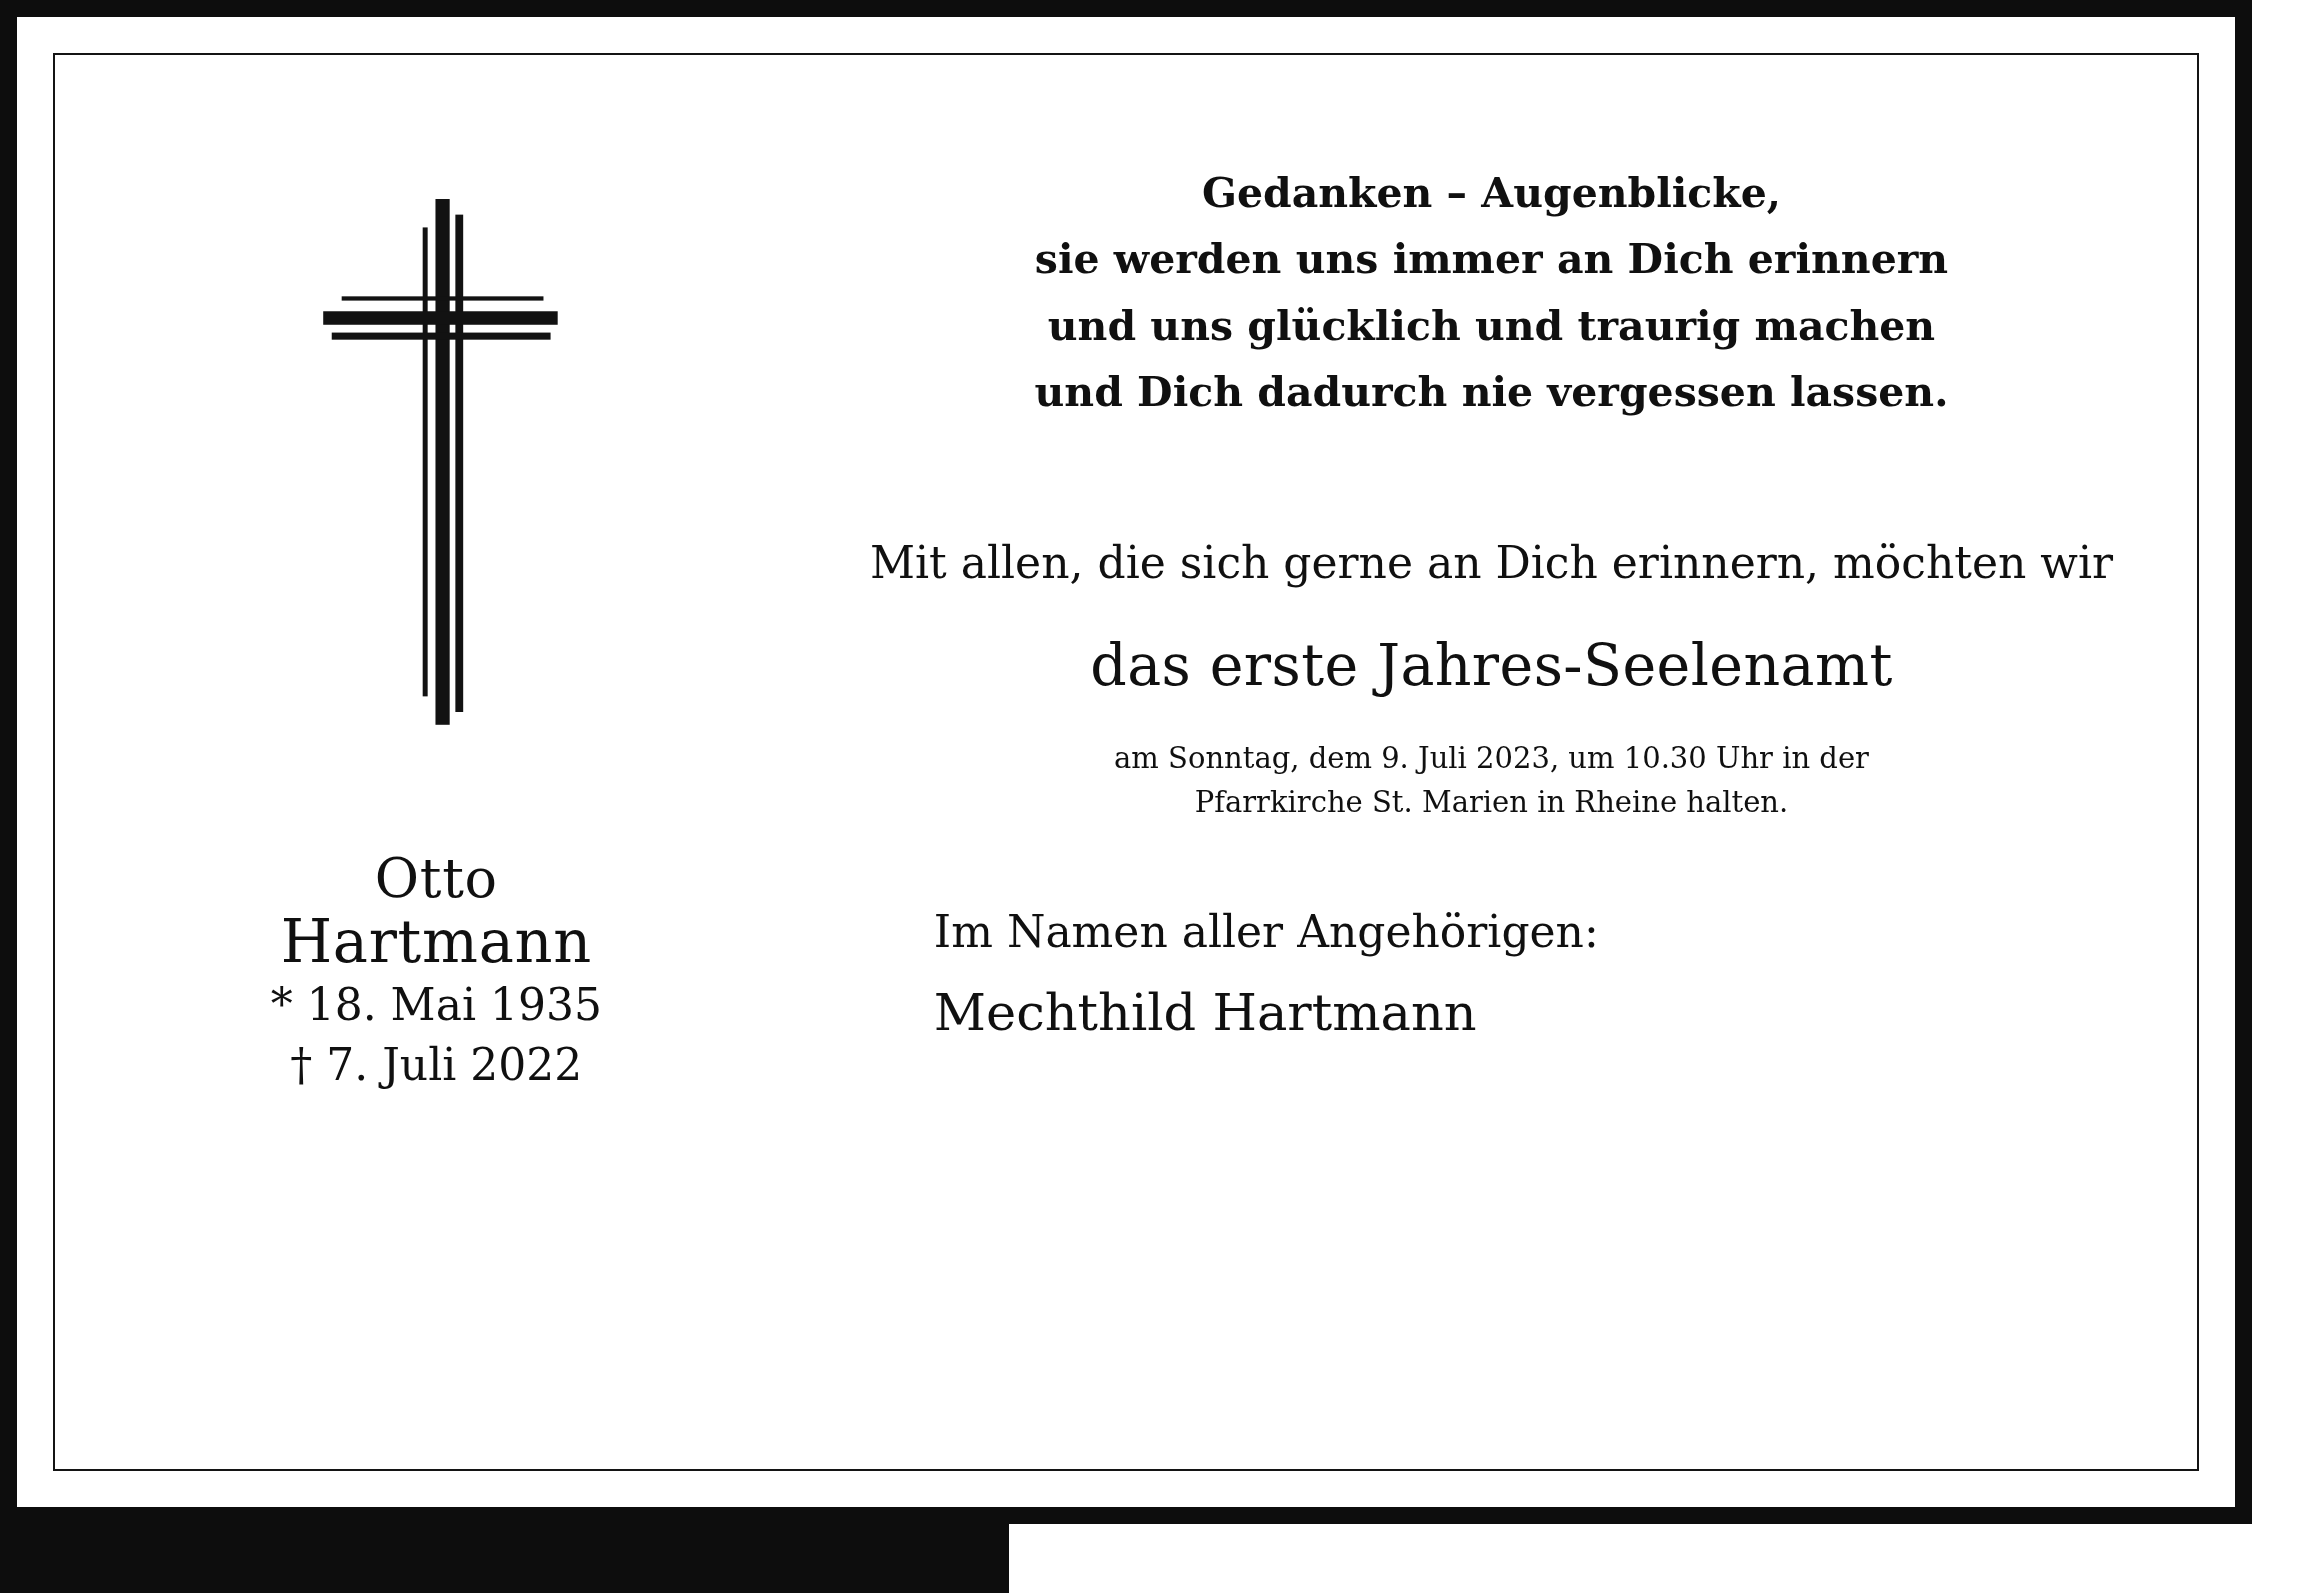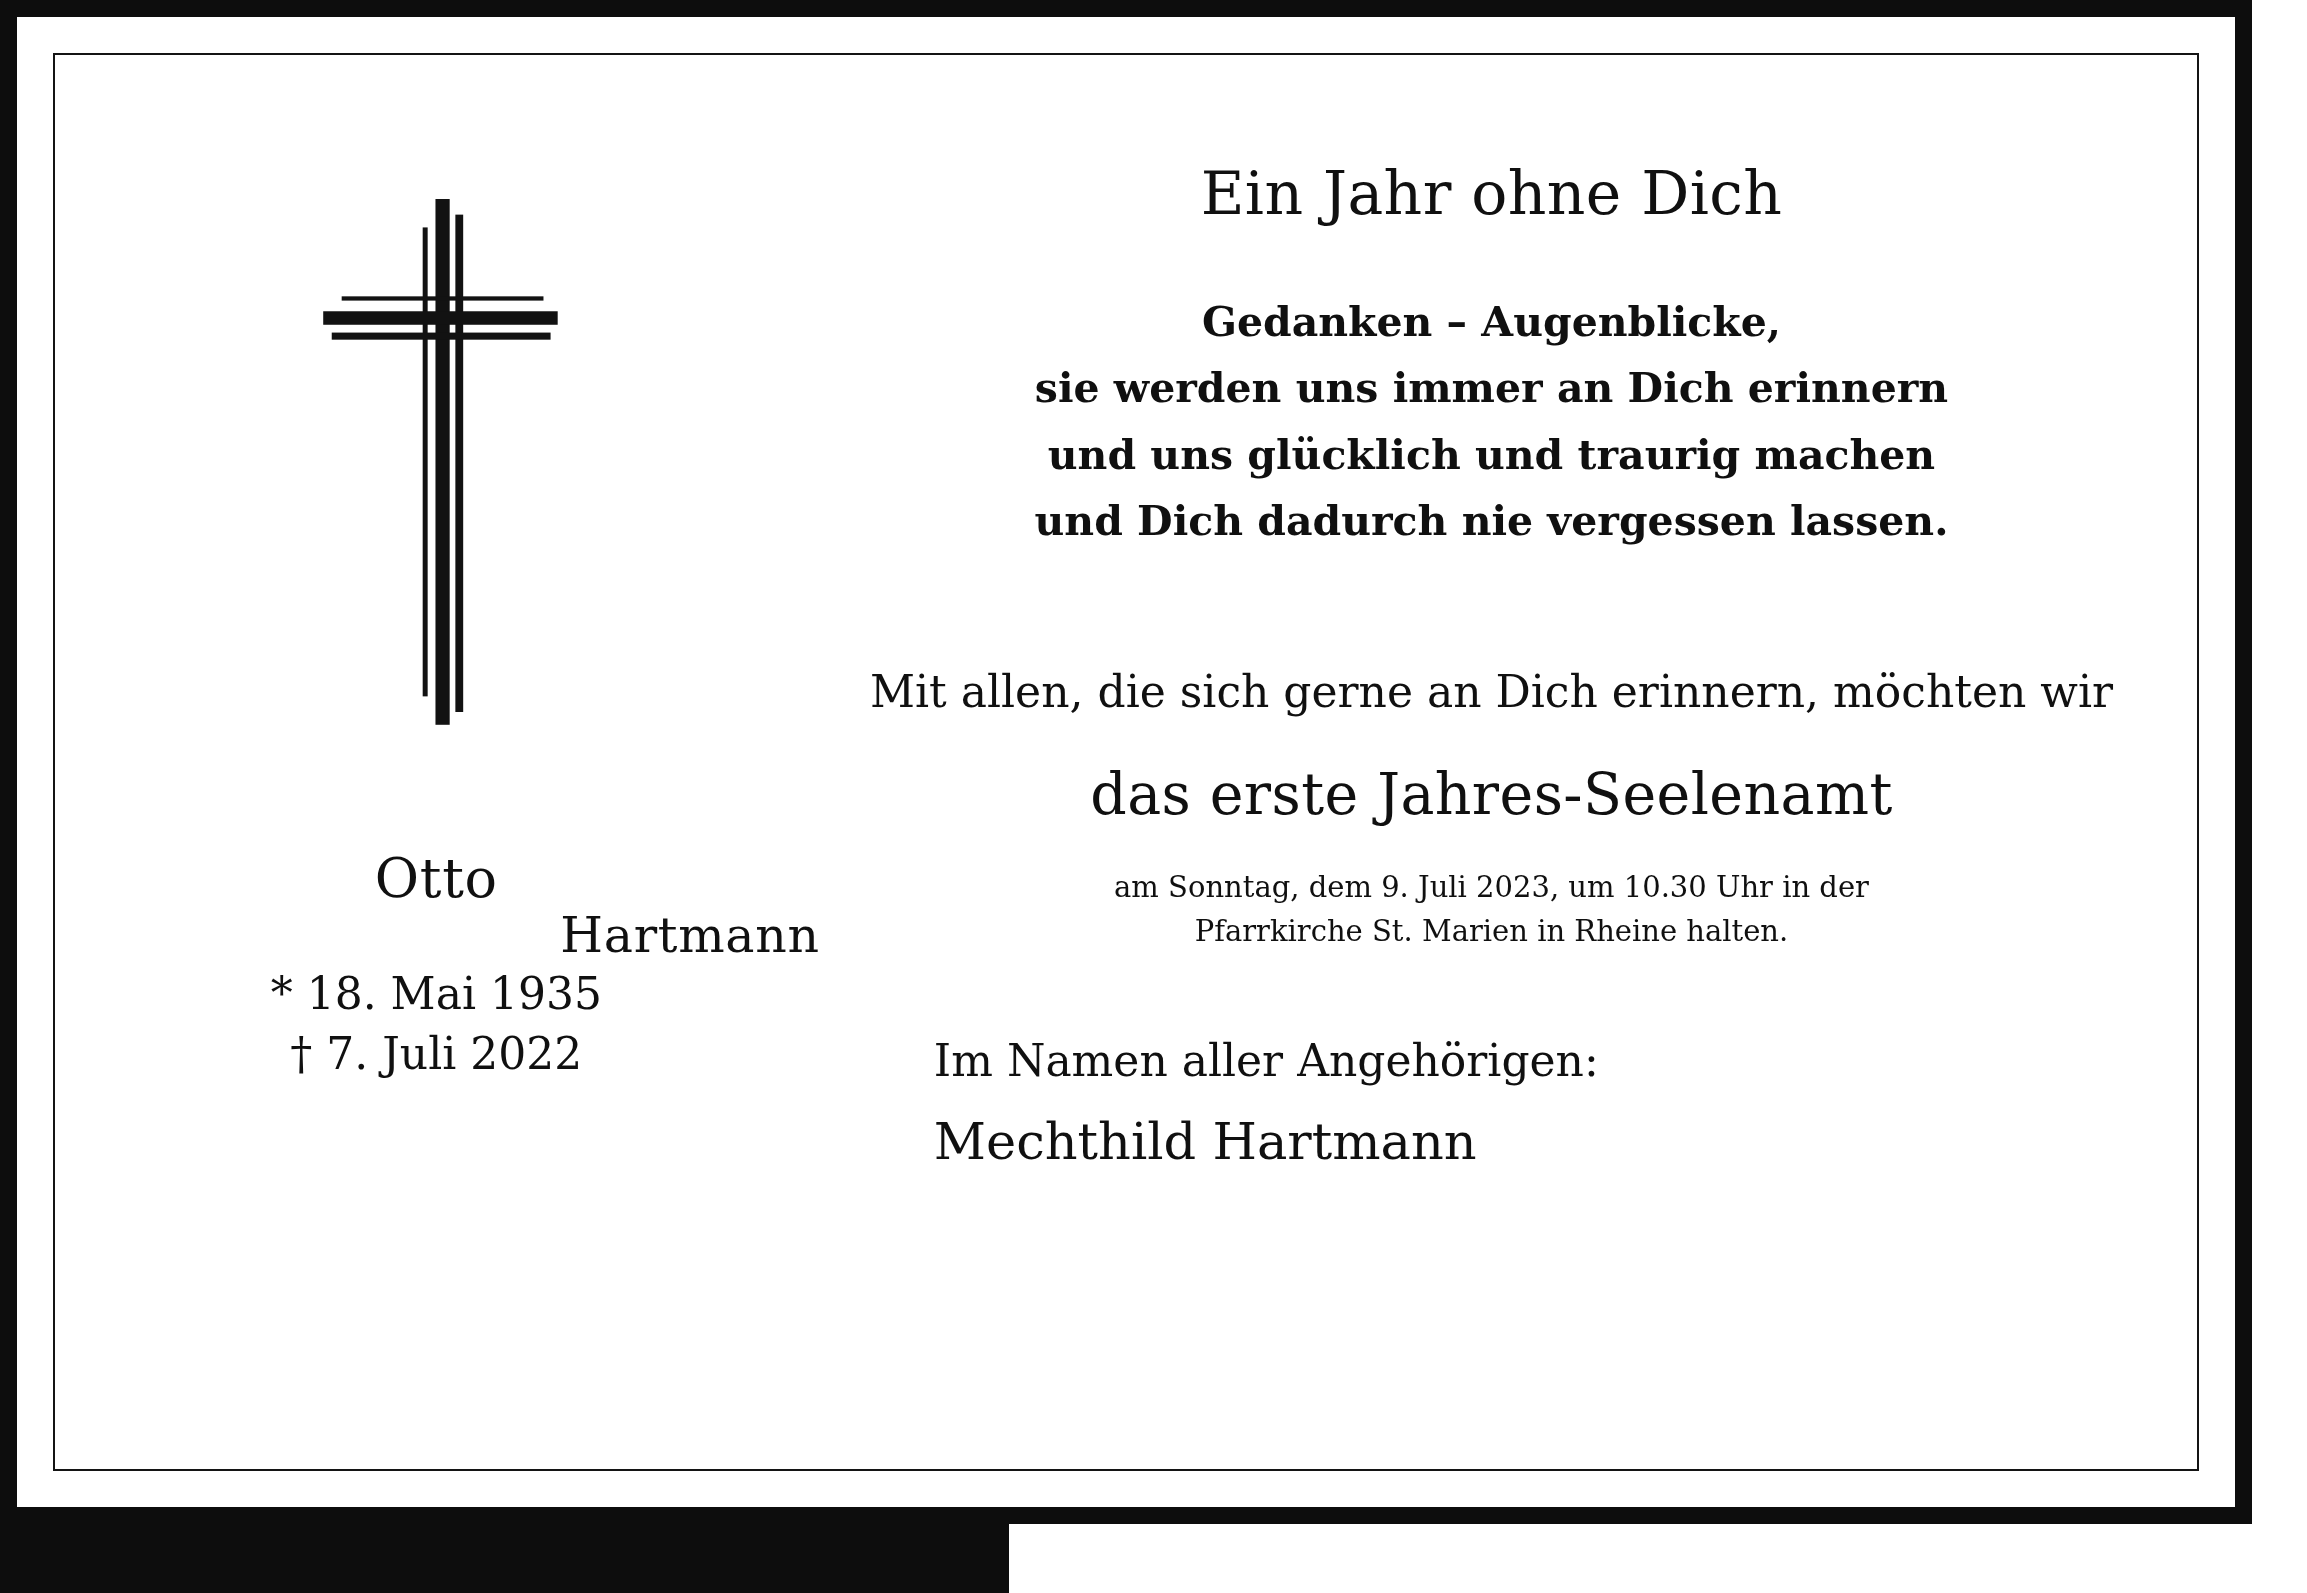--- a/index.html
+++ b/index.html
@@ -105,25 +105,24 @@
     text-align: center;
     font-family: "DejaVu Serif", serif;
   }
   .name-line1 {
     font-size: 54px;
     line-height: 1.12;
     color: #101010;
     letter-spacing: 0.7px;
   }
   .name-line2 {
-    font-size: 49px;
+    font-size: 59px;
     line-height: 1.12;
     color: #101010;
     letter-spacing: 0.7px;
-    text-align: right;
   }
   .dates {
     font-size: 44px;
     line-height: 1.35;
     color: #101010;
   }
 
   
   .col-right-inner {
     position: absolute;
@@ -226,21 +225,20 @@
               <div>* 18. Mai 1935</div>
               <div>† 7. Juli 2022</div>
             </div>
           </div>
 
         </div>
 
         <div class="col-right">
           <div class="col-right-inner">
 
-            <div class="headline">Ein Jahr ohne Dich</div>
 
             <div class="poem">
               <div>Gedanken – Augenblicke,</div>
               <div>sie werden uns immer an Dich erinnern</div>
               <div>und uns glücklich und traurig machen</div>
               <div>und Dich dadurch nie vergessen lassen.</div>
             </div>
 
             <div class="intro">Mit allen, die sich gerne an Dich erinnern, möchten wir</div>
 

